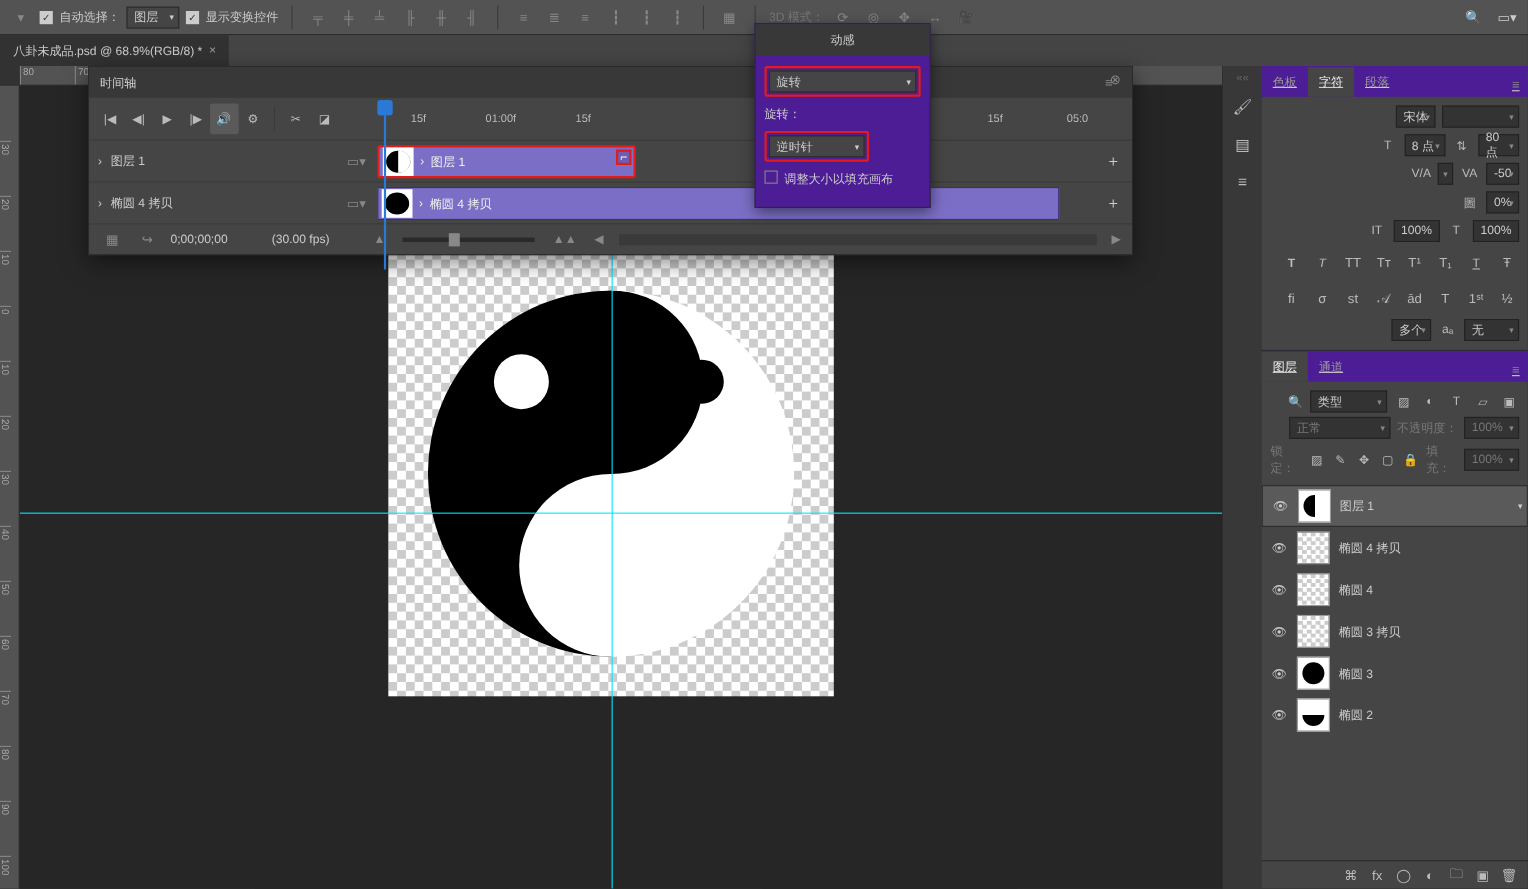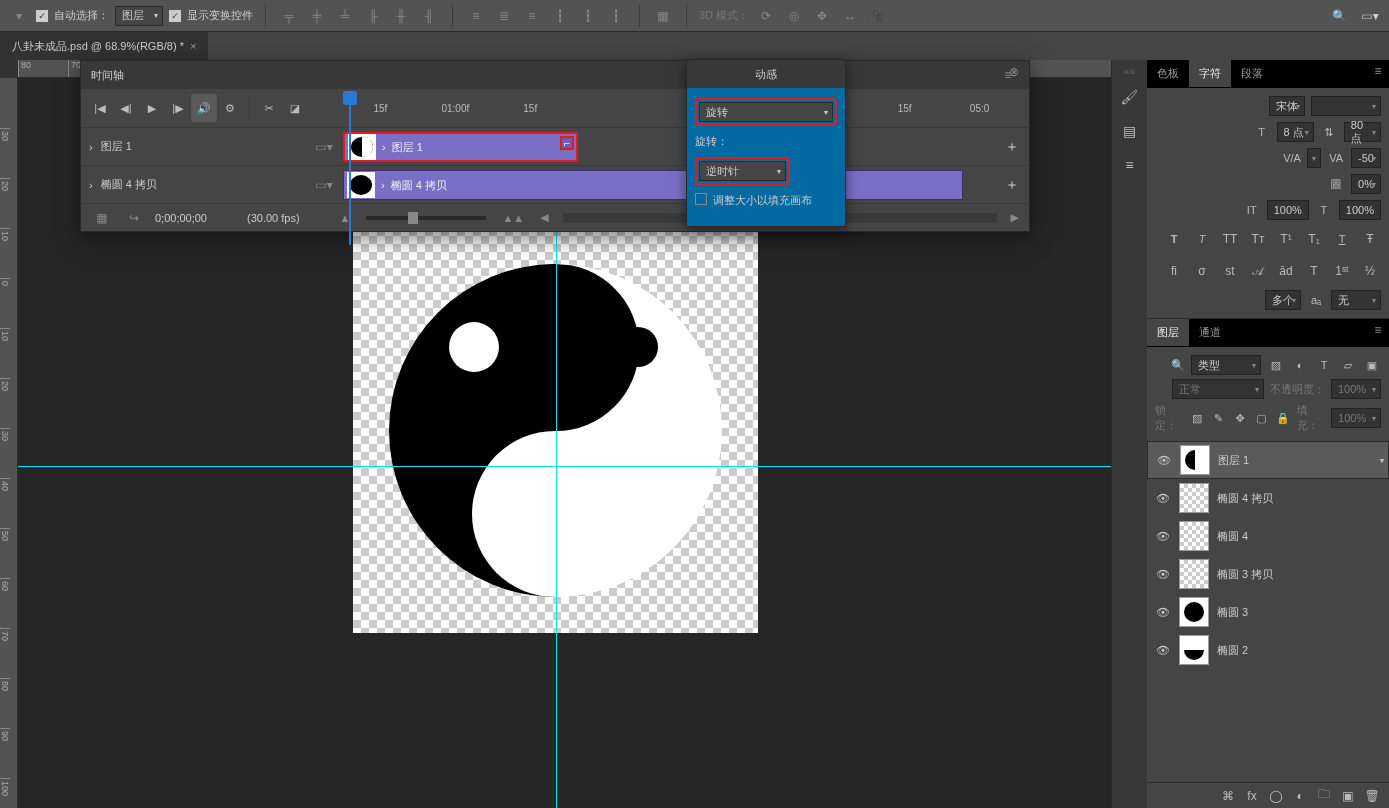--- a/index.html
+++ b/index.html
@@ -44,29 +44,29 @@
 .tl-row { height:38px; display:flex; align-items:center; position:relative; border-top:1px solid #3a3a3a; }
 .tl-left { width:262px; padding:0 8px; display:flex; align-items:center; gap:8px; background:#454545; height:100%; }
 .tl-track { position:absolute; left:262px; right:32px; top:4px; height:30px; }
 .clip { position:absolute; top:0; height:30px; background:#7b6ec6; border:1px solid #382f72; display:flex; align-items:center; padding-left:2px; gap:6px; color:#eee; }
 .clip .th { width:28px; height:26px; background:#fff; display:inline-block; margin-left:1px; position:relative; }
 .clip .th .mini { position:absolute; inset:3px; border-radius:50%; background:#000; }
 .clip .th .mini::after { content:""; position:absolute; right:0; top:0; width:50%; height:100%; background:#fff; border-radius:0 11px 11px 0; }
 .tl-add { position:absolute; right:6px; width:22px; height:22px; display:flex; align-items:center; justify-content:center; color:#ccc; font-size:14px; top:8px; }
 .tl-foot { height:28px; display:flex; align-items:center; gap:10px; padding:0 10px; background:#454545; border-top:1px solid #3a3a3a; }
 .redbox { border:2px solid #e31b1b; border-radius:2px; }
-.dynpanel { position:absolute; left:605px; top:-40px; width:160px; background:#0369a1; border:1px solid #2a2a2a; z-index:30; box-shadow:0 4px 12px rgba(0,0,0,.5);margin-top:38px; }
+.dynpanel { position:absolute; left:605px; top:-40px; width:160px; background:#4c1d95; border:1px solid #2a2a2a; z-index:30; box-shadow:0 4px 12px rgba(0,0,0,.5); }
 .dynpanel .hd { height:28px; background:#383838; display:flex; align-items:center; justify-content:center; }
 .dynpanel .body { padding:10px 8px; }
 .dynpanel .row { margin-bottom:8px; }
 .rightcol { position:absolute; right:0; top:60px; width:278px; bottom:0; background:#454545; border-left:1px solid #2a2a2a; z-index:5; display:flex; }
 .iconstrip { width:48px; background:#383838; display:flex; flex-direction:column; align-items:center; gap:6px; padding-top:6px; }
 .iconstrip .ibtn { width:28px; height:28px; display:flex; align-items:center; justify-content:center; color:#bbb; font-size:14px; }
 .panels { flex:1; display:flex; flex-direction:column; }
-.ptabs { height:28px; display:flex; align-items:flex-start; background:#000000; }
+.ptabs { height:28px; display:flex; align-items:flex-end; background:#4c1d95;text-decoration:underline; }
 .ptab { padding:6px 10px; color:#999; }
 .ptab.act { background:#454545; color:#eee; }
 .pbody { padding:8px; display:flex; flex-direction:column; gap:6px;align-items:flex-end; }
 .fldrow { display:flex; gap:6px; align-items:center; }
 .fld { height:20px; background:#333; border:1px solid #222; display:flex; align-items:center; padding:0 6px; flex:1; position:relative; }
 .fld.dd::after { content:"▾"; position:absolute; right:4px; color:#888; font-size:8px; }
 .ico { width:18px; text-align:center; color:#bbb; font-size:11px; }
 .typerow { display:flex; gap:6px; flex-wrap:wrap; padding:6px 0; }
 .typerow span { width:22px; text-align:center; color:#bbb; font-size:12px; }
 .layers { flex:1; display:flex; flex-direction:column; border-top:1px solid #2a2a2a; }

